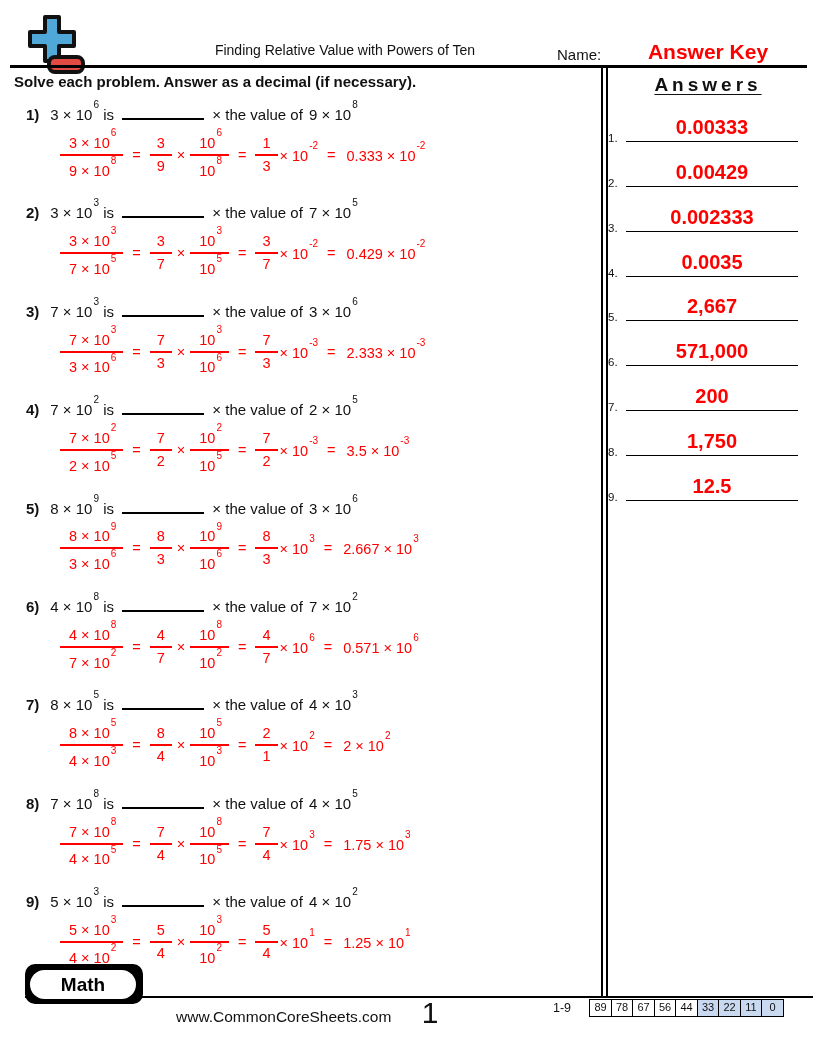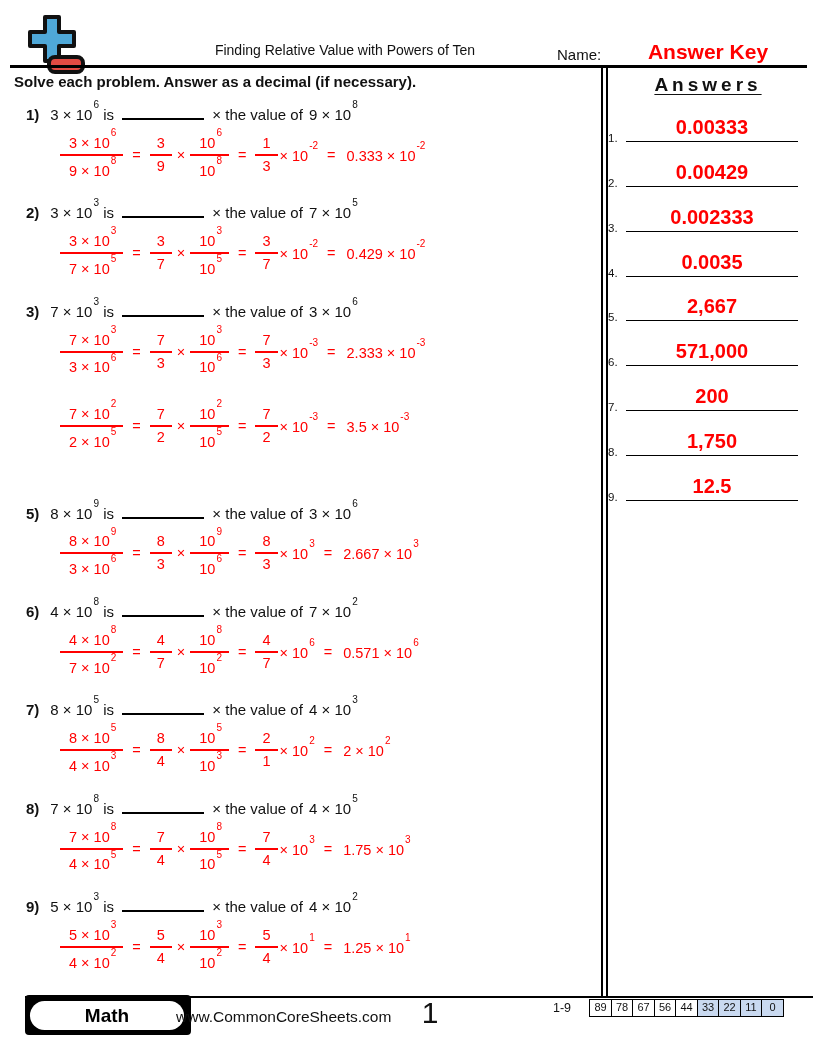--- a/index.html
+++ b/index.html
@@ -50,22 +50,22 @@
                     text-decoration:underline; text-underline-offset:3px; }
   #answers-list { margin-top:7px; }
   .arow { position:relative; height:44.9px; }
   .anum { position:absolute; left:6px; bottom:4px; font-size:11.5px; }
   .aline { position:absolute; left:24px; right:16px; bottom:6px; border-bottom:1.6px solid #000; }
   .aval { position:absolute; left:24px; right:16px; bottom:9px; text-align:center;
           color:var(--red); font-weight:bold; font-size:20px; }
 
   
   .footer-line { position:absolute; left:25px; top:996px; width:788px; height:2px; background:#000; }
-  .math-badge { position:absolute; left:25px; top:995px; width:166px; height:40px;
-                background:#000; border-radius:4px; }
+  .math-badge { position:absolute; left:25px; top:964px; width:118px; height:40px;
+                background:#000; border-radius:10px; }
   .math-pill { position:absolute; left:5px; top:6px; right:7px; bottom:5px; background:#fff;
                border-radius:15px; display:flex; align-items:center; justify-content:center;
                font-size:19px; font-weight:bold; color:#000; }
   .site-text { position:absolute; left:176px; top:1008px; font-size:15.5px; }
   .page-num { position:absolute; left:380px; top:996px; width:100px; text-align:center; font-size:30px; }
   .score-label { position:absolute; left:553px; top:1001px; font-size:12.5px; }
   .score-boxes { position:absolute; left:589px; top:999px; display:flex; }
   .sbox { width:23px; height:18px; border:1.5px solid #000; margin-left:-1.5px; background:#fff;
           font-size:11px; line-height:15px; text-align:center; }
   .sbox:first-child { margin-left:0; }
@@ -163,20 +163,21 @@
         <span class="frac">
           <span class="fnum">7</span>
           <span class="fden">3</span>
         </span>
         <span class="pw">× 10<sup>-3</sup></span>
         <span class="op">=</span>
         <span class="result">2.333 × 10<sup>-3</sup></span>
       </div>
     </div>
     <div class="problem">
+      <div class="pq"><span class="pnum">4)</span><span class="qt"><span class="pw">7 × 10<sup>2</sup></span> is <span class="blank"></span> × the value of <span class="pw">2 × 10<sup>5</sup></span></span></div>
       <div class="work">
         <span class="frac">
           <span class="fnum"><span class="pw">7 × 10<sup>2</sup></span></span>
           <span class="fden"><span class="pw">2 × 10<sup>5</sup></span></span>
         </span>
         <span class="op">=</span>
         <span class="frac">
           <span class="fnum">7</span>
           <span class="fden">2</span>
         </span>

